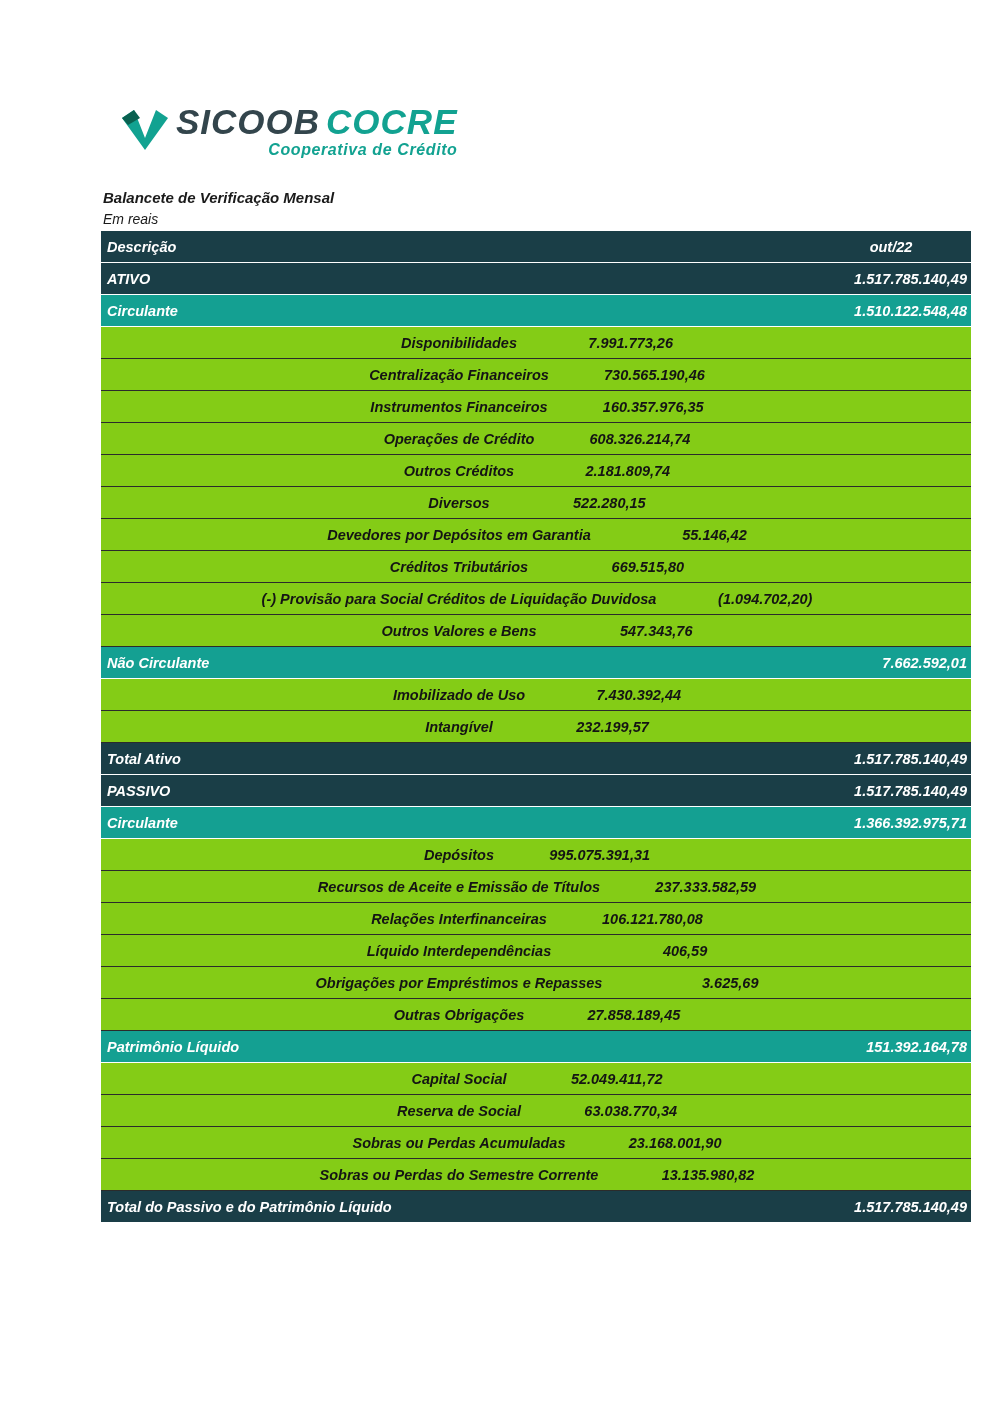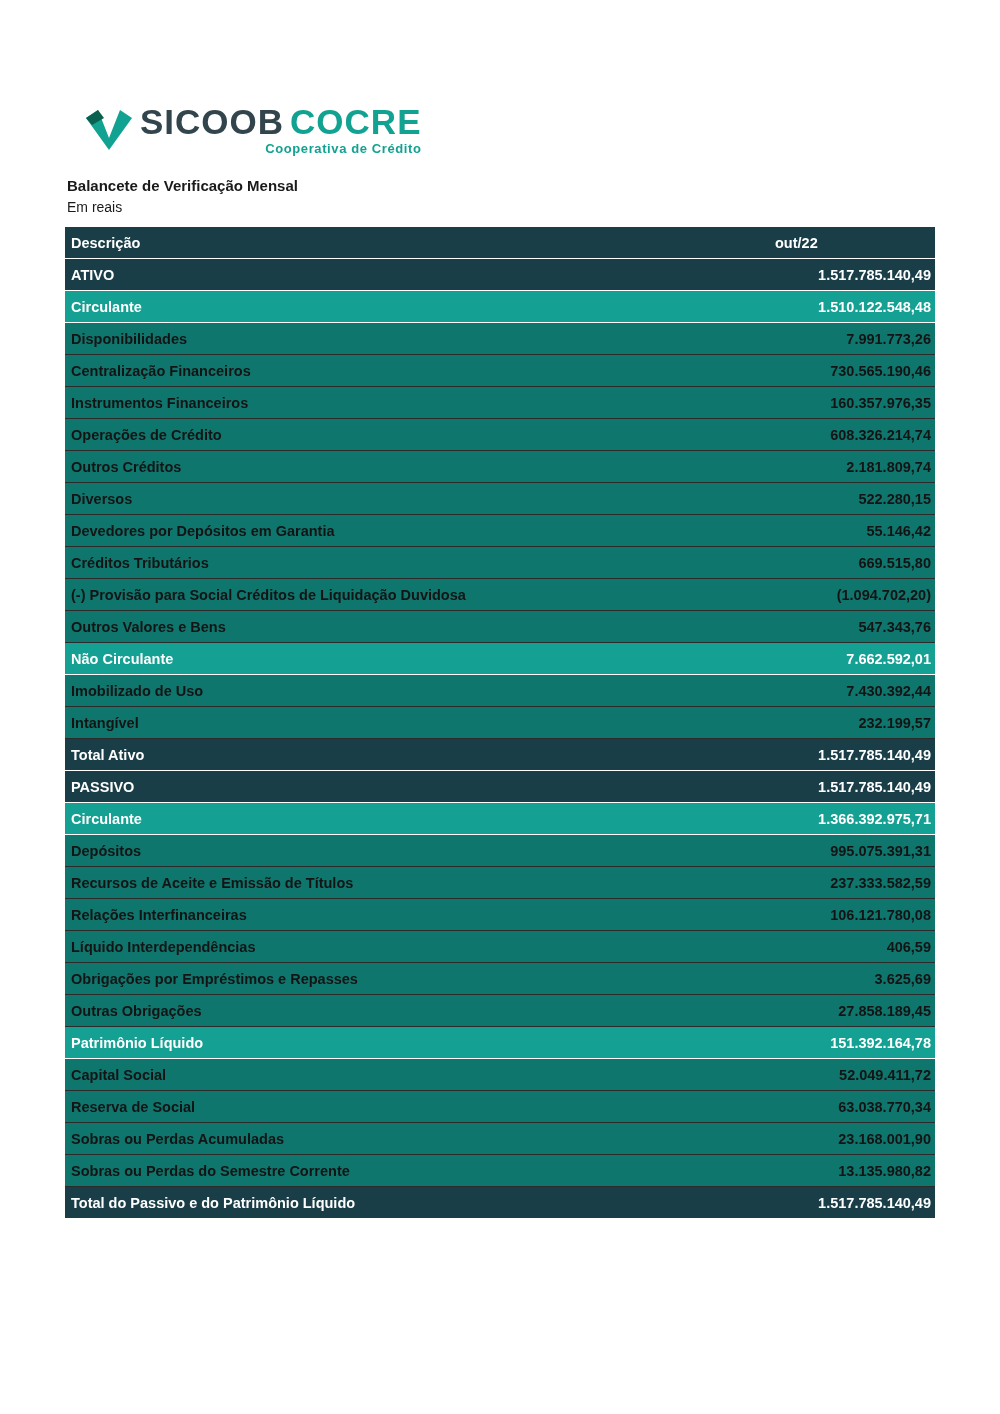--- a/index.html
+++ b/index.html
@@ -4,21 +4,21 @@
 <style>
   * { margin: 0; padding: 0; box-sizing: border-box; }
   html, body { background: #ffffff; }
   body {
     width: 1000px;
     height: 1414px;
     font-family: "Liberation Sans", sans-serif;
     color: #1a1a1a;
     overflow: hidden;
   }
-  .page { padding: 0 65px; }
+  .page { padding: 0 101px; font-style: italic; }
 
   
   .logo {
     margin: 104px 0 0 20px;
     display: flex;
     align-items: flex-start;
     gap: 7px;
     width: fit-content;
   }
   .logo-icon { margin-top: 3px; flex: 0 0 auto; }
@@ -27,38 +27,38 @@
     font-size: 35px;
     font-weight: 700;
     line-height: 1.0;
     letter-spacing: 1px;
     white-space: nowrap;
   }
   .brand-primary { color: #33454c; }
   .brand-secondary { color: #12a291; margin-left: 6px; }
   .logo-tagline {
     color: #12a291;
-    font-size: 13px;
+    font-size: 16px;
     font-weight: 700;
     letter-spacing: 0.6px;
     text-align: right;
     margin-top: 2px;
   }
 
   
   .doc-title {
-    margin-top: 21px;
+    margin-top: 30px;
     margin-left: 2px;
     font-size: 15px;
     font-weight: 700;
   }
   .unit-note {
     margin-top: 5px;
     margin-left: 2px;
-    margin-bottom: 12px;
+    margin-bottom: 4px;
     font-size: 14px;
     font-weight: 400;
   }
 
   
   .fin-table { width: 870px; }
   .row {
     display: flex;
     justify-content: space-between;
     align-items: center;
@@ -74,25 +74,26 @@
     color: #ffffff;
     border-bottom: 1px solid #ffffff;
   }
   .row-teal {
     background: var(--teal, #14a092);
     color: #ffffff;
     border-bottom: 1px solid #ffffff;
     justify-content: space-between;
   }
   .row-normal {
-    background: #0f766e;
+    background: #84cc16;
     color: #141414;
     border-bottom: 1px solid #2b2b2b;
-  }
-  .row-header .value { text-align: left; padding-right: 0; }
+    justify-content: center;
+  }
+  .row-header .value { text-align: center; padding-right: 0; }
 </style>
 </head>
 <body>
 
 <div class="page">
 
   <div class="logo">
     <span class="logo-icon">
       <svg width="48" height="44" viewBox="0 0 48 44" aria-hidden="true">
         <polygon points="1,11 13,3 24,31 35,3 47,11 24,43" fill="#12a291"></polygon>

